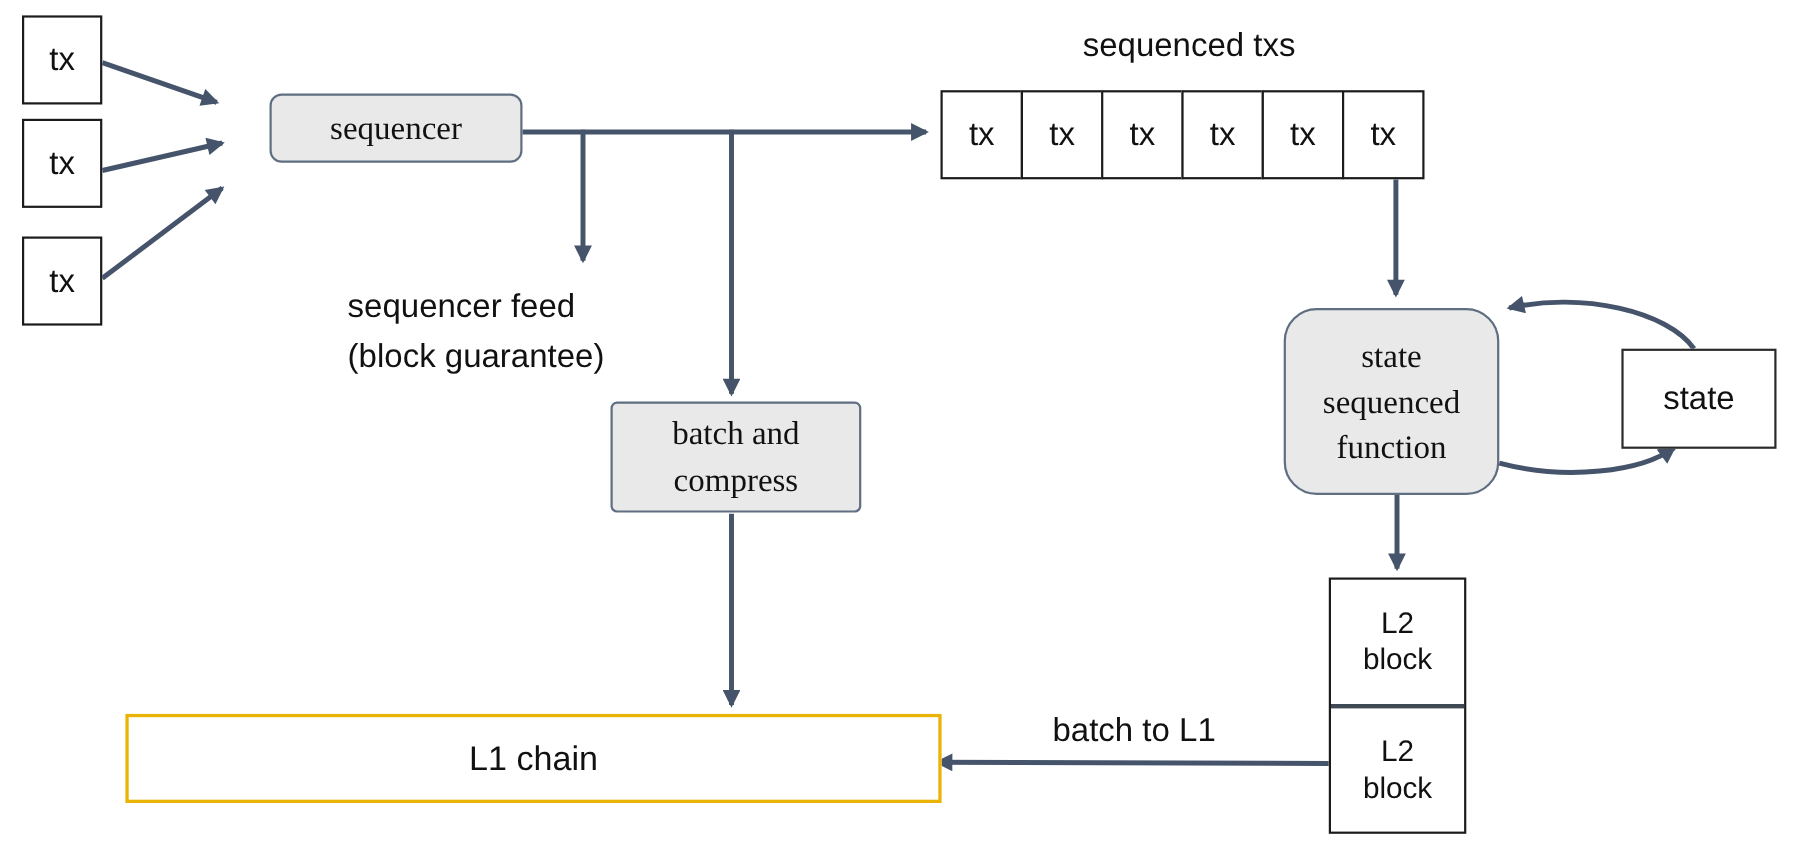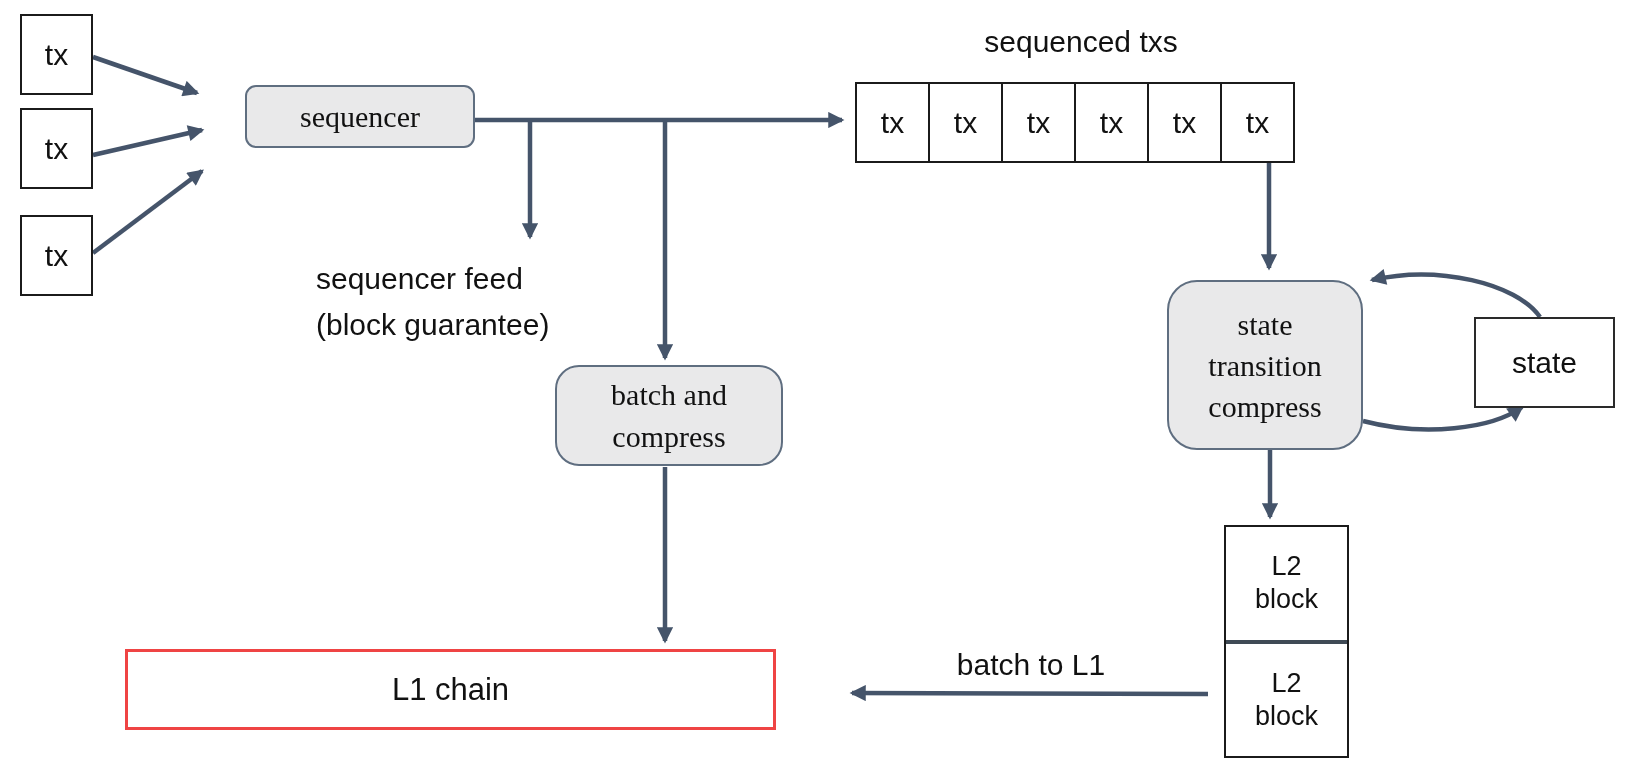--- a/index.html
+++ b/index.html
@@ -13,44 +13,44 @@
   }
   .connectors{position:absolute;left:0;top:0;width:1647px;height:779px;pointer-events:none;}
 
   .node{position:absolute;display:flex;align-items:center;justify-content:center;
         text-align:center;box-sizing:border-box;background:#fff;}
   .whitebox{border:2px solid #1b1b1b;background:#ffffff;}
   .graybox{background:#e9e9ea;border:2px solid #5f6e80;font-family:Liberation Serif, serif;}
 
   .tx-box{width:73px;height:81px;font-size:30px;}
   .seq-box{left:245px;top:85px;width:230px;height:63px;border-radius:11px;font-size:30px;}
-  .batch-box{left:555px;top:365px;width:228px;height:101px;border-radius:24px;
+  .batch-box{left:555px;top:365px;width:228px;height:101px;border-radius:6px;
              font-size:30px;line-height:42px;}
   .stf-box{left:1167px;top:280px;width:196px;height:170px;border-radius:30px;
            font-size:30px;line-height:41px;padding:0 14px;}
   .state-box{left:1474px;top:317px;width:141px;height:91px;border:2px solid #2a2a2a;font-size:30px;}
 
   .row-label{position:absolute;left:855px;top:25px;width:452px;text-align:center;font-size:30px;}
   .tx-row{position:absolute;left:855px;top:82px;display:flex;}
   .tx-cell{width:75px;height:81px;border:2px solid #1b1b1b;margin-left:-2px;
            display:flex;align-items:center;justify-content:center;font-size:30px;
            box-sizing:border-box;background:#fff;}
   .tx-cell:first-child{margin-left:0;}
 
   .feed-label{position:absolute;left:316px;top:256px;font-size:30px;line-height:46px;text-align:left;}
 
   .l2-stack{position:absolute;left:1208px;top:525px;width:125px;height:233px;
             border:2px solid #1b1b1b;box-sizing:border-box;background:#fff;
-            display:flex;flex-direction:column;margin-left:16px;}
+            display:flex;flex-direction:column;}
   .l2-cell{flex:1;display:flex;align-items:center;justify-content:center;
            font-size:27px;line-height:33px;}
   .l2-cell + .l2-cell{border-top:4px solid #3f4a55;}
   .l2-cell span{display:block;width:72px;text-align:center;}
 
-  .l1-box{left:125px;top:649px;width:651px;height:81px;border:3px solid #ef4444;font-size:31px;}
+  .l1-box{left:114px;top:649px;width:742px;height:81px;border:3px solid #eab308;font-size:31px;}
 
   .settle-label{position:absolute;left:931px;top:648px;width:200px;text-align:center;font-size:30px;}
 </style>
 </head>
 <body>
 
 <div class="canvas">
 
   <svg class="connectors" viewBox="0 0 1647 779" xmlns="http://www.w3.org/2000/svg">
     <defs>
@@ -101,21 +101,21 @@
     <div class="tx-cell">tx</div>
     <div class="tx-cell">tx</div>
     <div class="tx-cell">tx</div>
   </div>
 
   <div class="node graybox batch-box">
     <span style="display:block;width:190px;">batch and compress</span>
   </div>
 
   <div class="node graybox stf-box">
-    <span style="display:block;width:160px;">state transition compress</span>
+    <span style="display:block;width:160px;">state sequenced function</span>
   </div>
 
   <div class="node state-box">
     <span>state</span>
   </div>
 
   <div class="l2-stack">
     <div class="l2-cell">
       <span>L2 block</span>
     </div>

